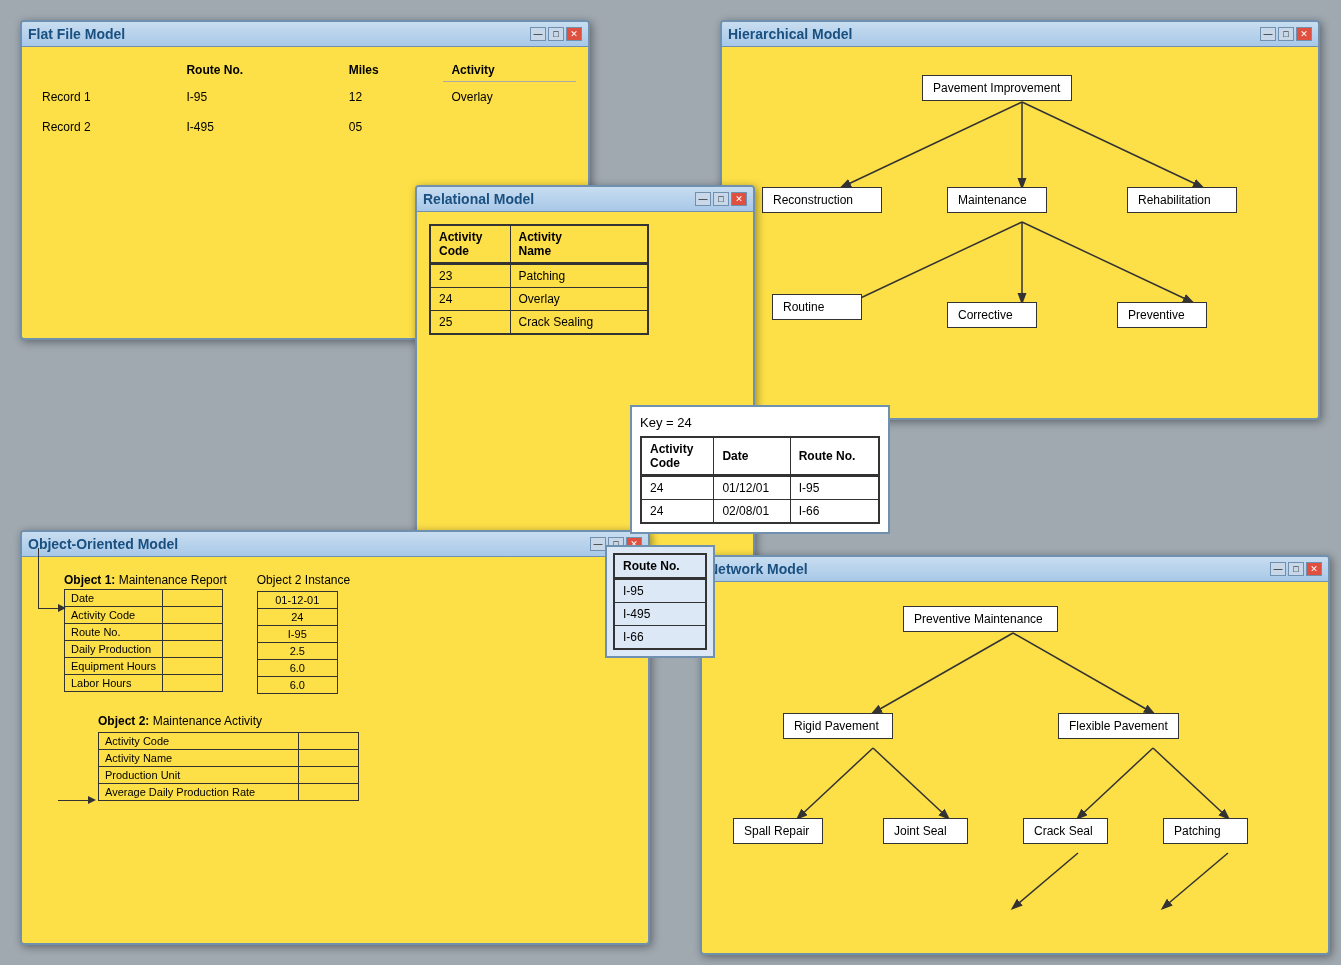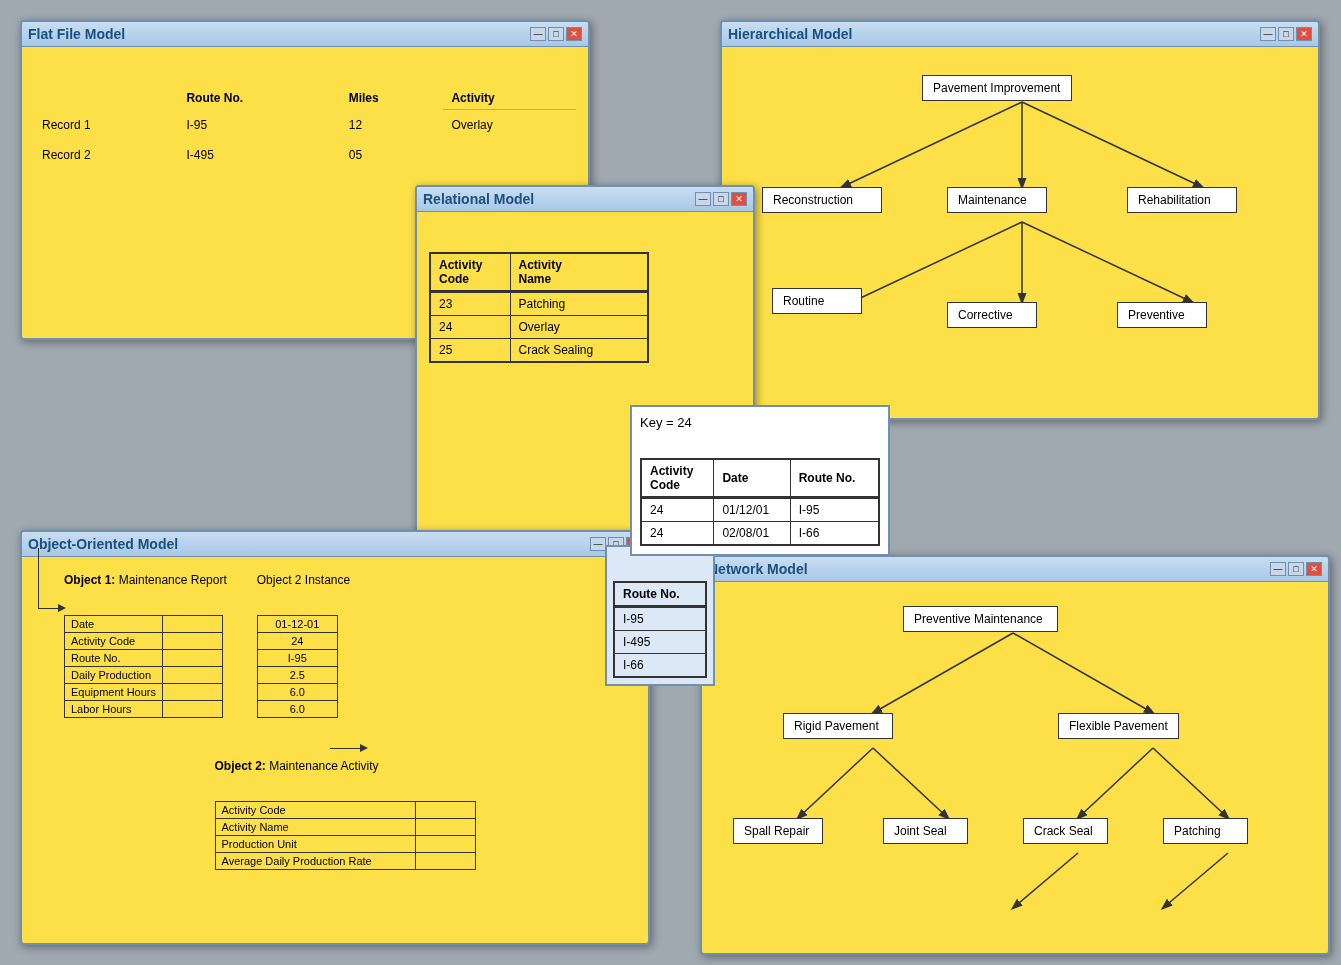--- a/index.html
+++ b/index.html
@@ -52,21 +52,20 @@
     }
     .win-btn.close { background: #e05040; color: white; }
     .window-content {
       padding: 12px;
     }
 
     
     table {
       border-collapse: collapse;
       font-size: 12px;
-      margin-top: 28px;
     }
     th {
       font-weight: bold;
       padding: 4px 8px;
       text-align: left;
     }
     td {
       padding: 4px 8px;
     }
     .bordered-table {
@@ -254,21 +253,21 @@
       <div style="position:absolute; top:120px; left:20px;">
         <div class="tree-node" style="min-width:120px;">Reconstruction</div>
       </div>
       <div style="position:absolute; top:120px; left:205px;">
         <div class="tree-node" style="min-width:100px;">Maintenance</div>
       </div>
       <div style="position:absolute; top:120px; left:385px;">
         <div class="tree-node" style="min-width:110px;">Rehabilitation</div>
       </div>
       
-      <div style="position:absolute; top:221px; left:30px;">
+      <div style="position:absolute; top:227px; left:30px;">
         <div class="tree-node" style="min-width:90px;">Routine</div>
       </div>
       <div style="position:absolute; top:235px; left:205px;">
         <div class="tree-node" style="min-width:90px;">Corrective</div>
       </div>
       <div style="position:absolute; top:235px; left:375px;">
         <div class="tree-node" style="min-width:90px;">Preventive</div>
       </div>
     </div>
   </div>
@@ -348,21 +347,21 @@
                 <td style="text-align:center;">6.0</td>
               </tr>
             <tr>
                 <td style="text-align:center;">6.0</td>
               </tr>
           </tbody>
         </table>
       </div>
     </div>
 
-    <div style="display:flex; align-items:center; gap:10px; margin-left:20px;flex-direction:column;">
+    <div style="display:flex; align-items:flex-end; gap:10px; margin-left:20px;">
       <div style="display:flex; align-items:center; padding-top:10px;">
         <div style="width:30px; height:1px; background:#333; position:relative;">
           <div style="position:absolute; right:-8px; top:-4px; width:0; height:0; border-top:4px solid transparent; border-bottom:4px solid transparent; border-left:8px solid #333;"></div>
         </div>
       </div>
       <div>
         <div style="font-size:12px; margin-bottom:4px;">
           <strong>Object 2:</strong>
           <span>Maintenance Activity</span>
         </div>

